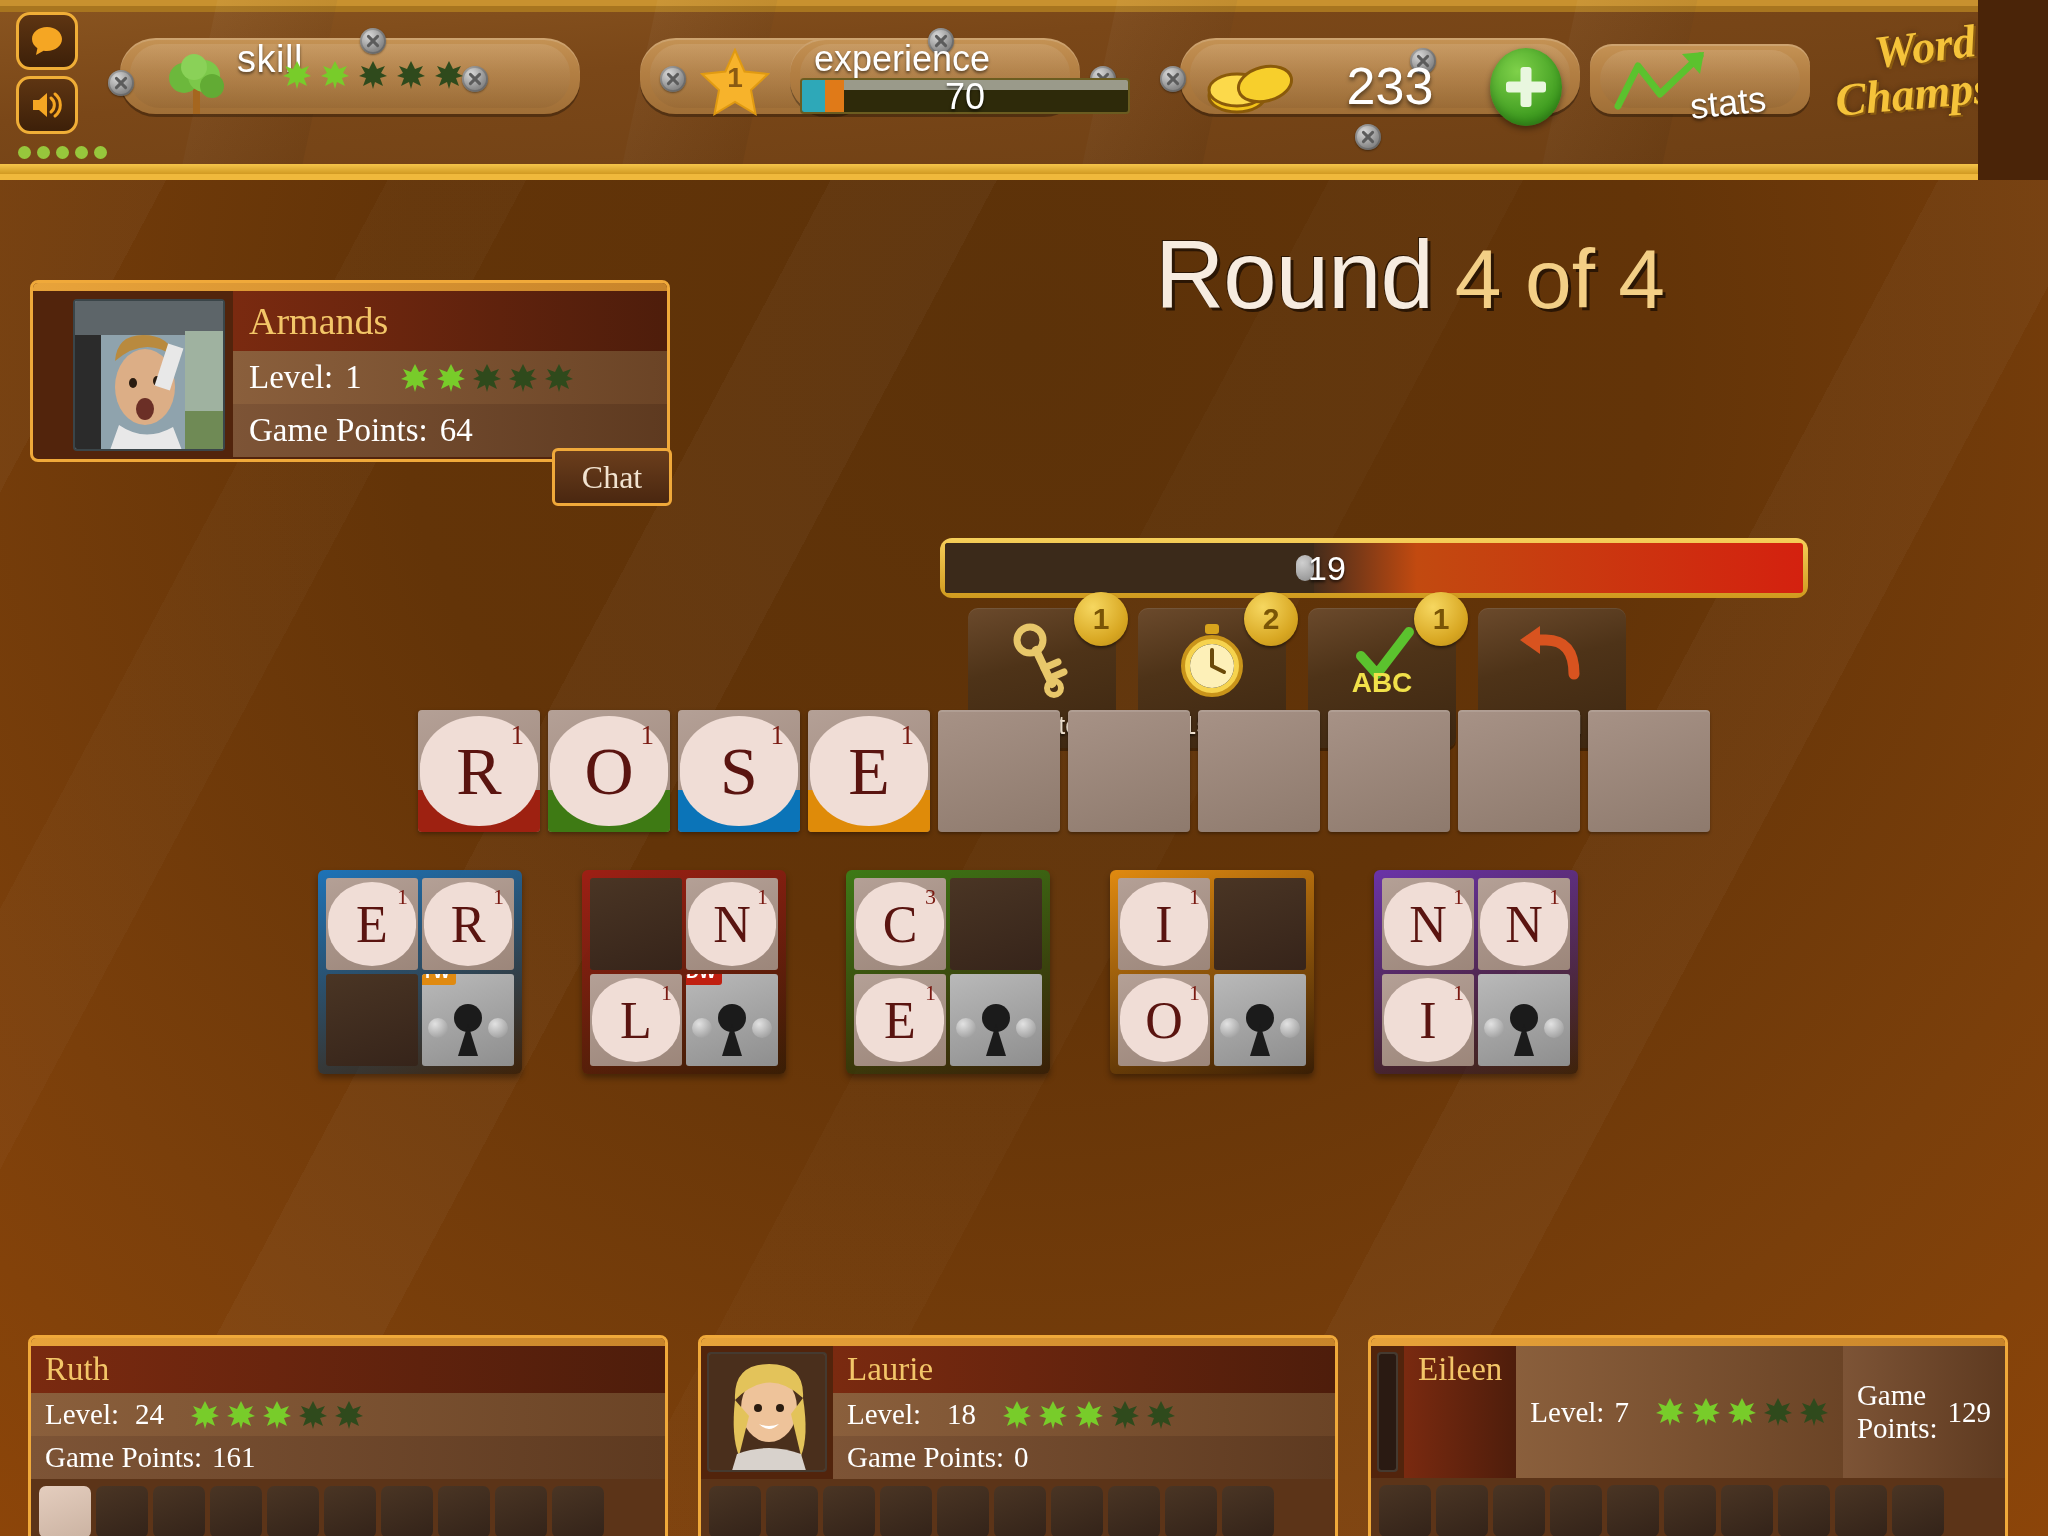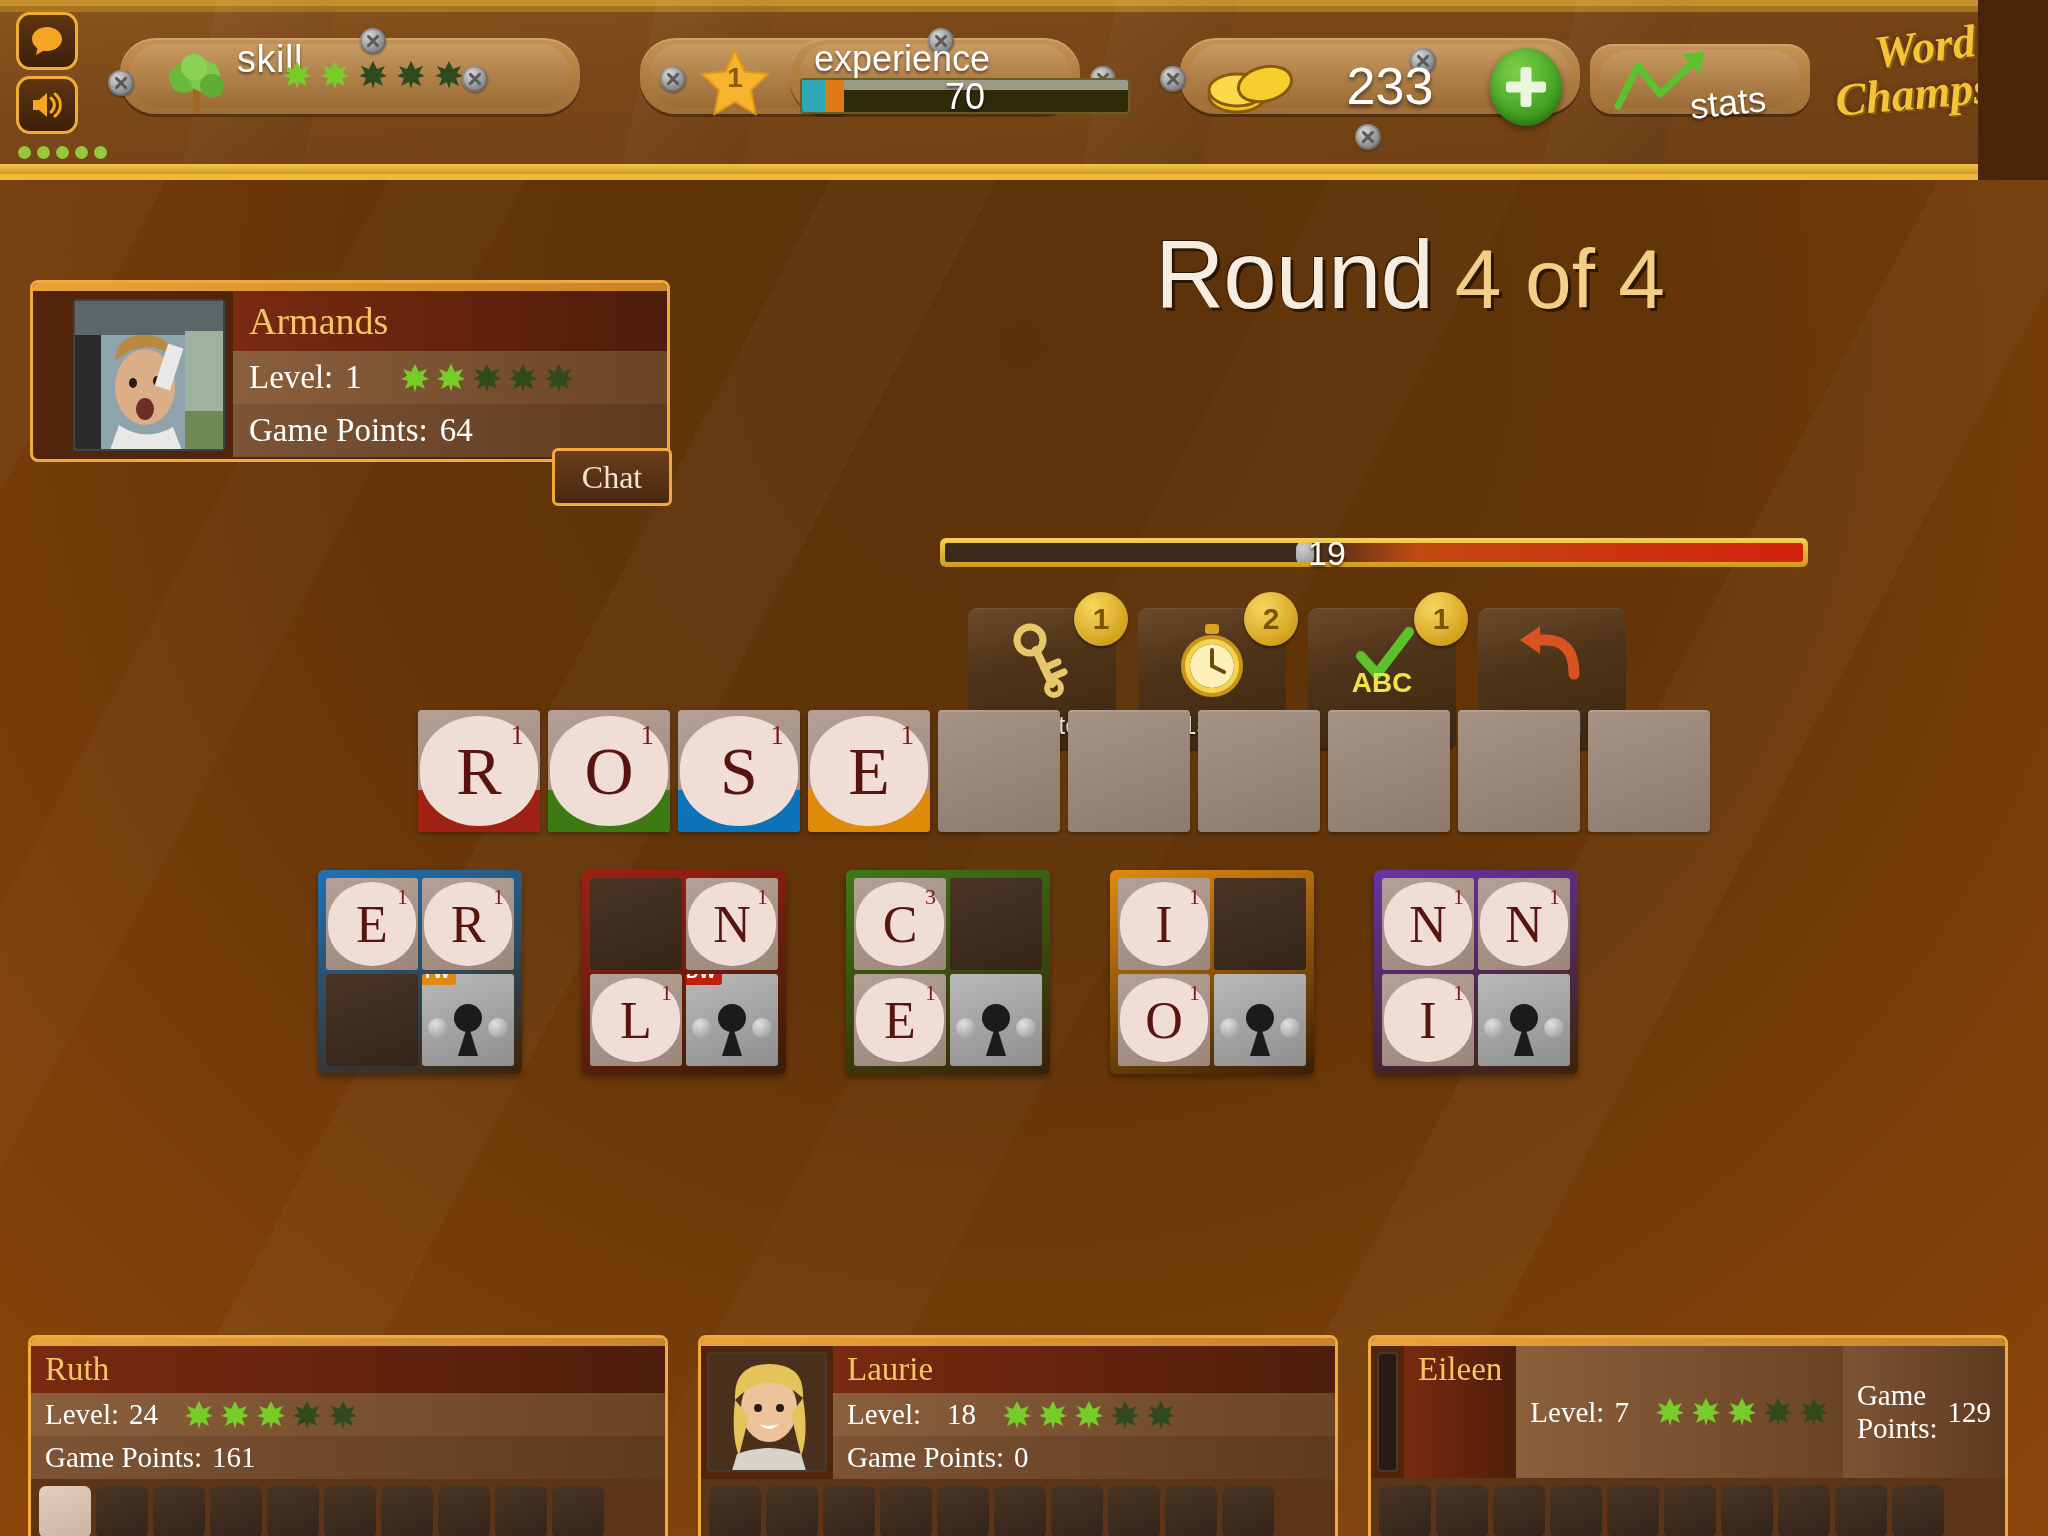--- a/index.html
+++ b/index.html
@@ -153,23 +153,23 @@
     text-shadow:3px 3px 0 #2b1604, -1px -1px 0 #2b1604;
     letter-spacing:-1px;
   }
   #roundTitle .rn{
     font-size:84px;color:#f3cf86;font-family:"Liberation Sans",sans-serif;
     text-shadow:3px 3px 0 #2b1604;margin-left:22px;
   }
 
   
   #timerBar{
-    position:absolute;left:940px;top:358px;width:868px;height:29px;
+    position:absolute;left:940px;top:358px;width:868px;height:60px;
     background:linear-gradient(180deg,#f6cf5a,#cf9a1e);
-    border-radius:6px;padding:5px;
+    border-radius:12px;padding:5px;
   }
   #timerInner{
     position:relative;width:100%;height:100%;border-radius:3px;
     background:linear-gradient(90deg,#3a2a1c 0 42%,#c24a10 55%,#d4210f 100%);
     overflow:hidden;
   }
   #timerInner:before{
     content:"";position:absolute;left:0;top:0;bottom:0;width:43%;
     background:#3b2a1a;
   }
@@ -681,21 +681,21 @@
     </div>
 
   <div id="bottomPlayers">
       <div class="bcard">
         <div class="cardTopline"></div>
         <div style="display:flex">
           <div style="flex:1;display:flex;flex-direction:column">
             <div class="bRowName">Ruth</div>
             <div class="bRowInfo">
               <span>Level:</span>
-              <span style="margin-left:10px">24</span>
+              <span style="margin-left:16px">24</span>
               <span class="rowLeaves" id="oppLeaves0">
                 <svg class="leaf" viewBox="0 0 30 30">
                   <path d="M15 1 L19 9 L27 6 L23 13 L29 16 L22 18 L25 26 L17 22 L15 29 L13 22 L5 26 L8 18 L1 16 L7 13 L3 6 L11 9 Z" fill="#78cc2a"></path>
                 </svg>
                 <svg class="leaf" viewBox="0 0 30 30">
                   <path d="M15 1 L19 9 L27 6 L23 13 L29 16 L22 18 L25 26 L17 22 L15 29 L13 22 L5 26 L8 18 L1 16 L7 13 L3 6 L11 9 Z" fill="#78cc2a"></path>
                 </svg>
                 <svg class="leaf" viewBox="0 0 30 30">
                   <path d="M15 1 L19 9 L27 6 L23 13 L29 16 L22 18 L25 26 L17 22 L15 29 L13 22 L5 26 L8 18 L1 16 L7 13 L3 6 L11 9 Z" fill="#78cc2a"></path>
                 </svg>

